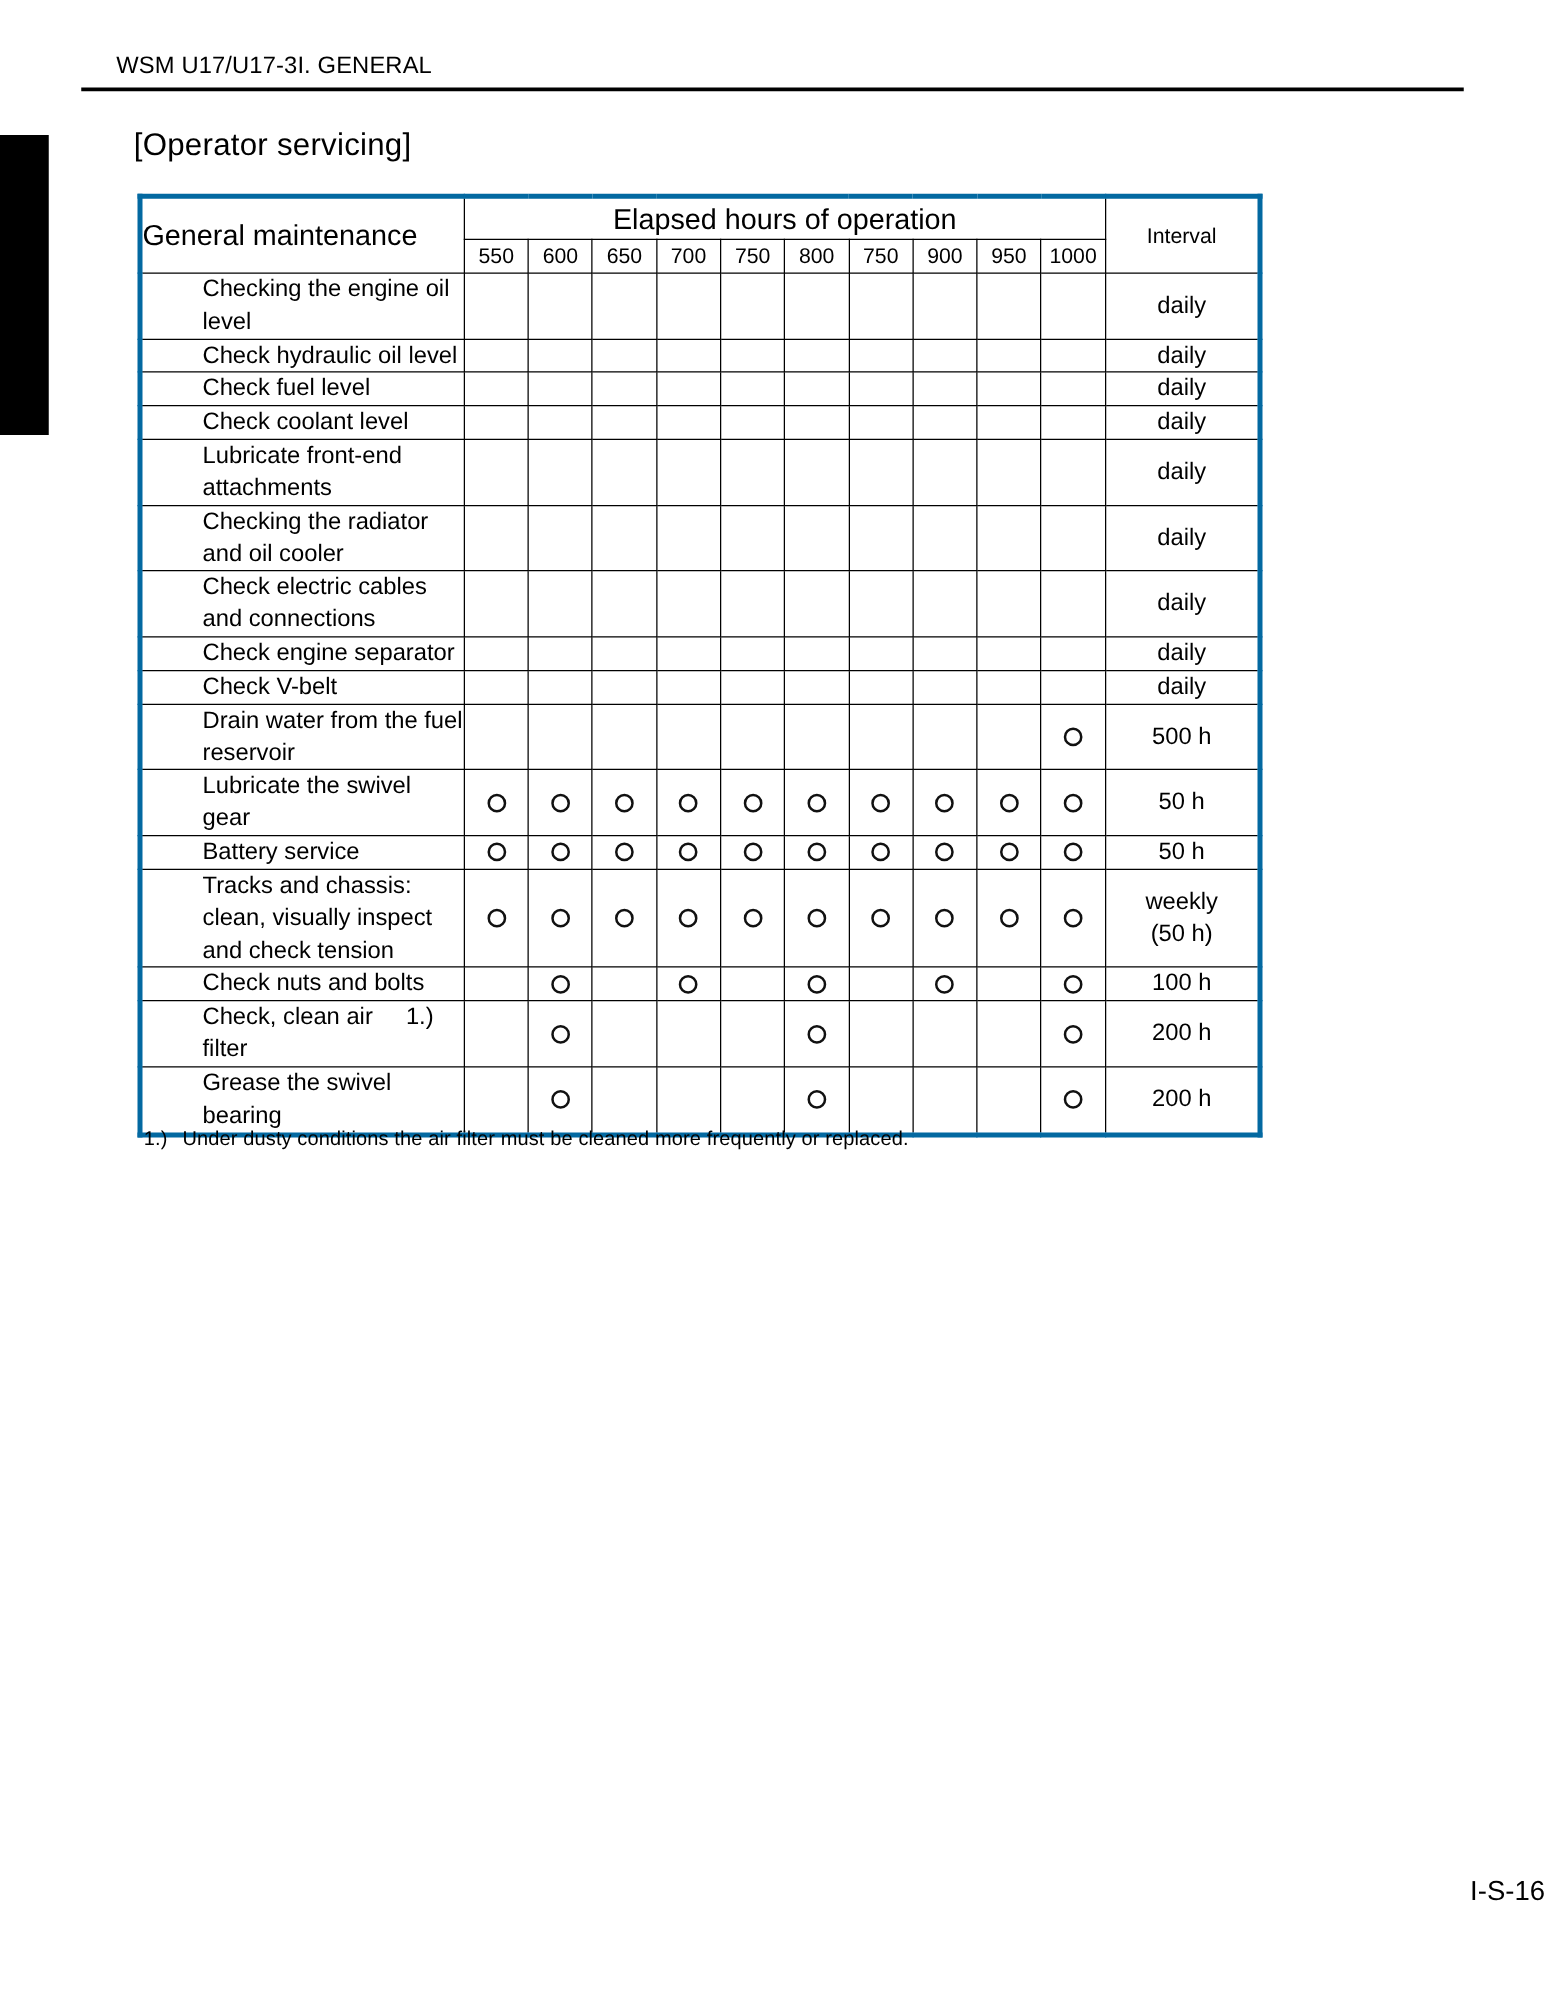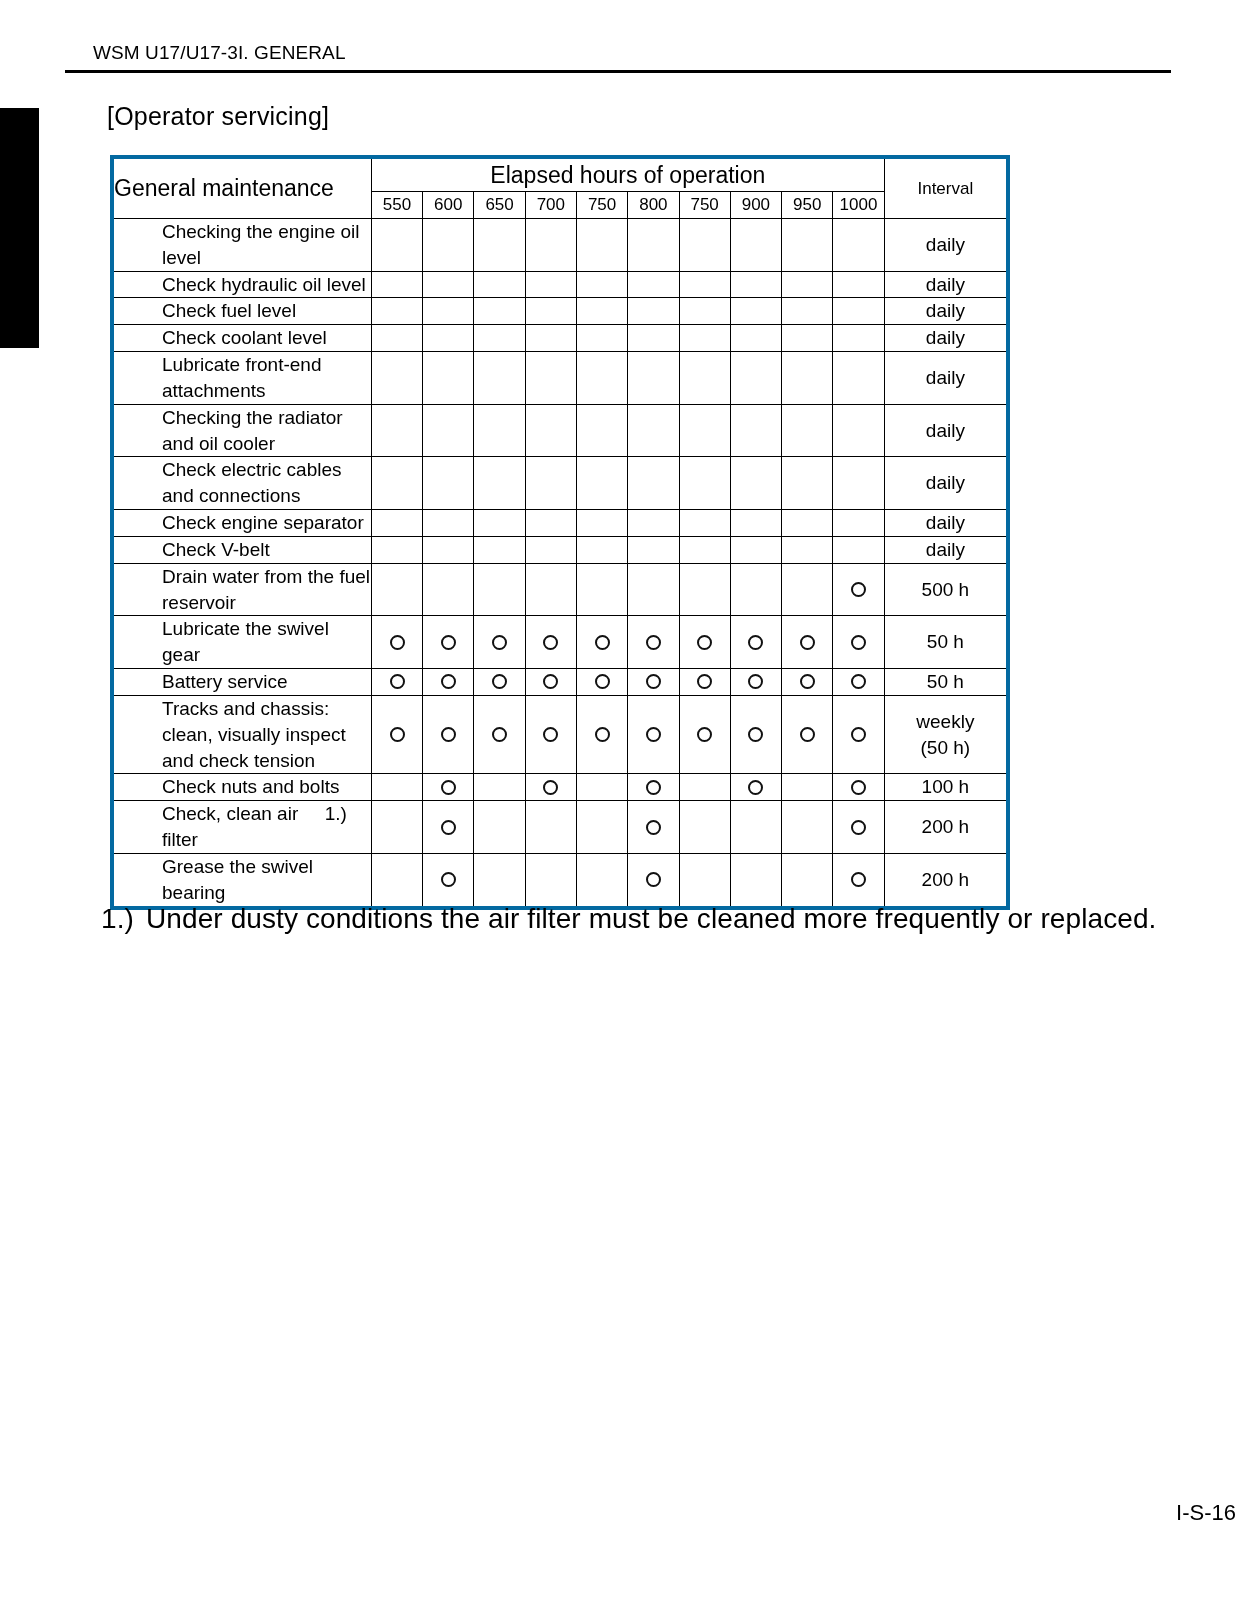--- a/index.html
+++ b/index.html
@@ -146,23 +146,23 @@
   td.interval {
     text-align: center;
     font-size: 19px;
     line-height: 1.36;
     margin-left: 29px;
   }
 
   
   .footnote {
     position: absolute;
-    left: 101px;
+    left: 115px;
     top: 903px;
-    font-size: 28px;
+    font-size: 16px;
     letter-spacing: 0.1px;
   }
   .footnote .fn-num { margin-right: 12px; }
 
   
   .page-number {
     position: absolute;
     left: 0;
     top: 1500px;
     width: 1236px;

